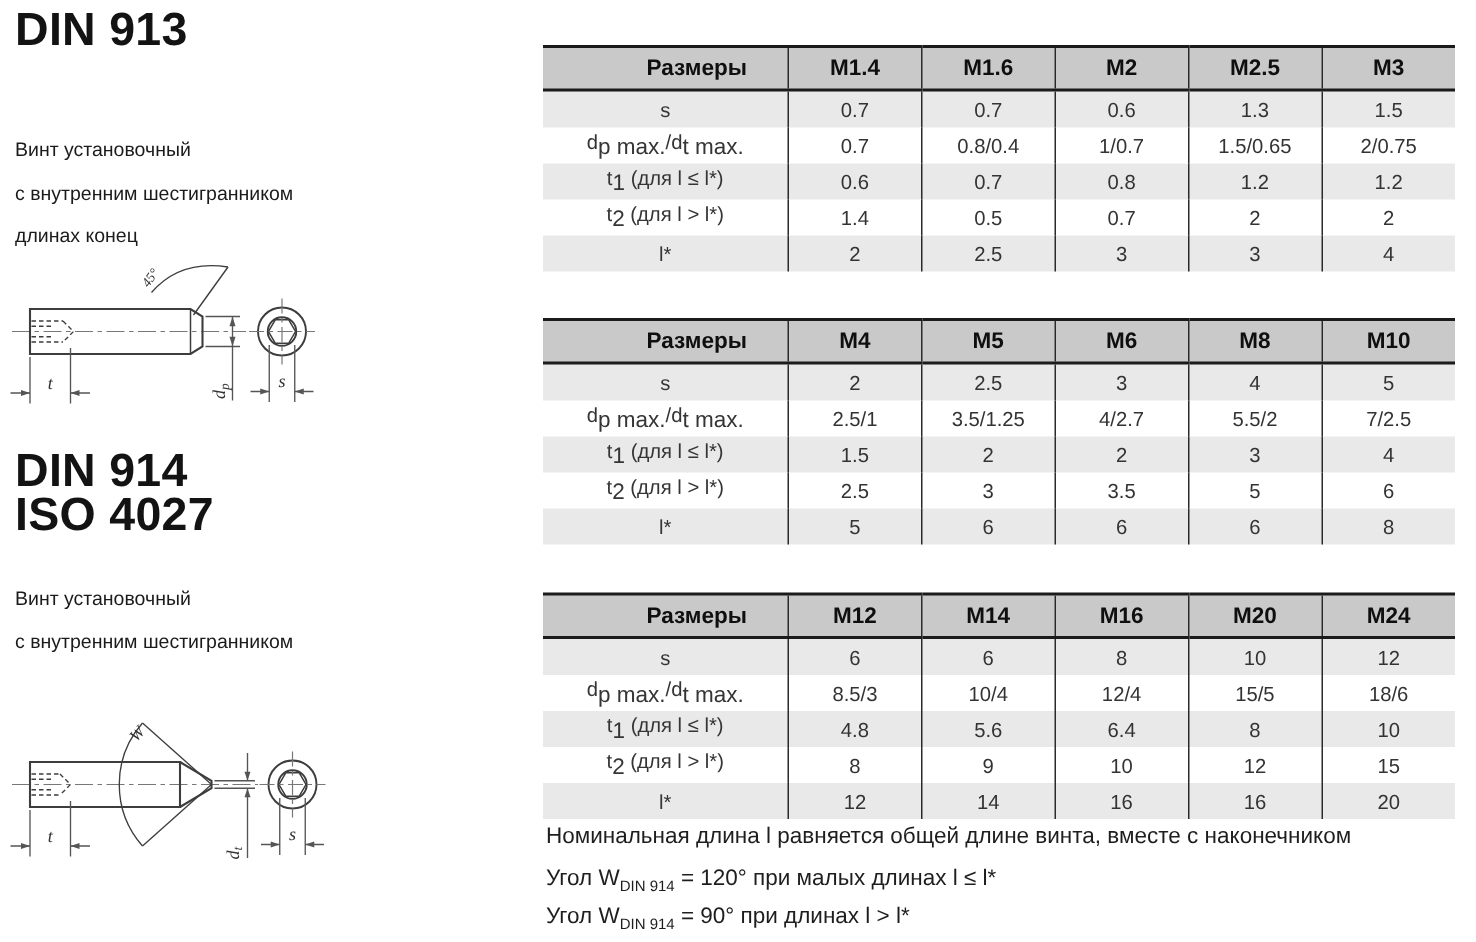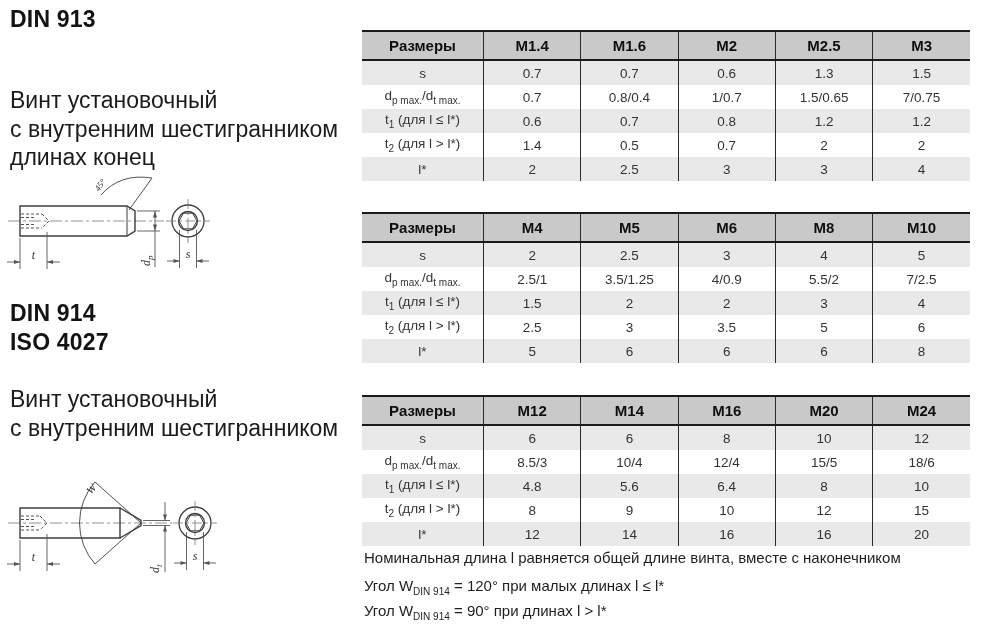--- a/index.html
+++ b/index.html
@@ -1,51 +1,51 @@
 <!DOCTYPE html>
 <html><head>
 <meta charset="utf-8">
 <style>
   html,body { margin:0; padding:0; }
   body {
     width:984px; height:628px; position:relative; background:#ffffff;
     font-family:"Liberation Sans", sans-serif; overflow:hidden;
   }
   
-  .std-head { position:absolute; left:10px; font-size:23px; font-weight:700;
+  .std-head { position:absolute; left:10px; font-size:31px; font-weight:700;
               color:#131313; line-height:29px; letter-spacing:0.2px; }
   .std-head.h1 { top:5px; }
   .std-head.h2 { top:299px; }
-  .desc { position:absolute; left:10px; font-size:23px; line-height:28.5px; color:#1b1b1b; }
+  .desc { position:absolute; left:10px; font-size:13px; line-height:28.5px; color:#1b1b1b; }
   .desc.d1 { top:86px; }
   .desc.d2 { top:385px; }
   .drawing { position:absolute; left:2px; }
   .drawing.flat { top:170px; }
   .drawing.cone { top:470px; }
   .drawing text { fill:#333; stroke:none; font-family:"Liberation Serif", serif; }
 
   
   .dim-table { position:absolute; left:362px; width:608px;
                border-collapse:collapse; table-layout:fixed; }
   .dim-table.t0 { top:30px; }
   .dim-table.t1 { top:212px; }
   .dim-table.t2 { top:395px; }
   .dim-table thead th {
     height:27px; background:#c9c9c9; padding:0;
     border-top:2px solid #1b1b1b; border-bottom:2px solid #1b1b1b;
     font-size:15px; font-weight:700; color:#0f0f0f; text-align:center;
   }
-  .dim-table th.corner { width:121px; }
+  .dim-table th.corner { width:121px;padding-left:42px; }
   .dim-table td {
     height:24px; padding:0; text-align:center; vertical-align:middle;
     font-size:13.5px; color:#333333;
   }
   .dim-table tbody tr:nth-child(odd) { background:#e9e9e9; }
   .dim-table th + th, .dim-table td + td { border-left:1px solid #2a2a2a; }
-  .dim-table sub { font-size:10px; }
+  .dim-table sub { font-size:15px; }
   .dim-table td.rowlabel { color:#353535; }
 
   
   .note { position:absolute; left:364px; font-size:15px; color:#1e1e1e; }
   .note.n1 { top:549px; }
   .note.n2 { top:577px; }
   .note.n3 { top:602px; }
   .note sub { font-size:10px; }
 </style>
 </head>
@@ -216,21 +216,21 @@
         <td>0.6</td>
         <td>1.3</td>
         <td>1.5</td>
       </tr>
       <tr>
         <td class="rowlabel"><span>d</span><sub>p max.</sub><span>/</span><span>d</span><sub>t max.</sub></td>
         <td>0.7</td>
         <td>0.8/0.4</td>
         <td>1/0.7</td>
         <td>1.5/0.65</td>
-        <td>7/0.75</td>
+        <td>2/0.75</td>
       </tr>
       <tr>
         <td class="rowlabel"><span>t</span><sub>1</sub><span> (для l ≤ l*)</span></td>
         <td>0.6</td>
         <td>0.7</td>
         <td>0.8</td>
         <td>1.2</td>
         <td>1.2</td>
       </tr>
       <tr>
@@ -268,21 +268,21 @@
         <td>2</td>
         <td>2.5</td>
         <td>3</td>
         <td>4</td>
         <td>5</td>
       </tr>
       <tr>
         <td class="rowlabel"><span>d</span><sub>p max.</sub><span>/</span><span>d</span><sub>t max.</sub></td>
         <td>2.5/1</td>
         <td>3.5/1.25</td>
-        <td>4/0.9</td>
+        <td>4/2.7</td>
         <td>5.5/2</td>
         <td>7/2.5</td>
       </tr>
       <tr>
         <td class="rowlabel"><span>t</span><sub>1</sub><span> (для l ≤ l*)</span></td>
         <td>1.5</td>
         <td>2</td>
         <td>2</td>
         <td>3</td>
         <td>4</td>

